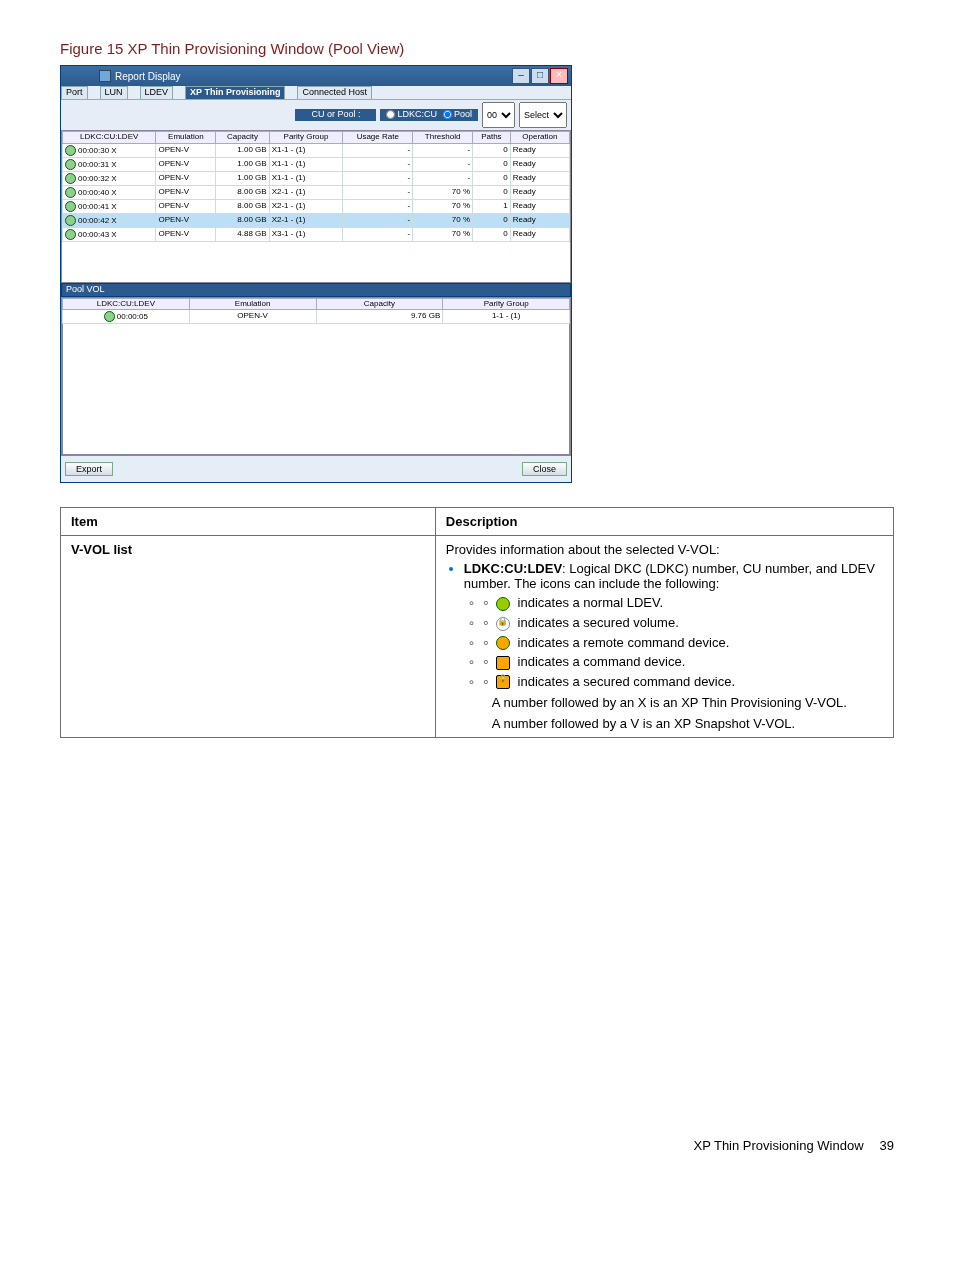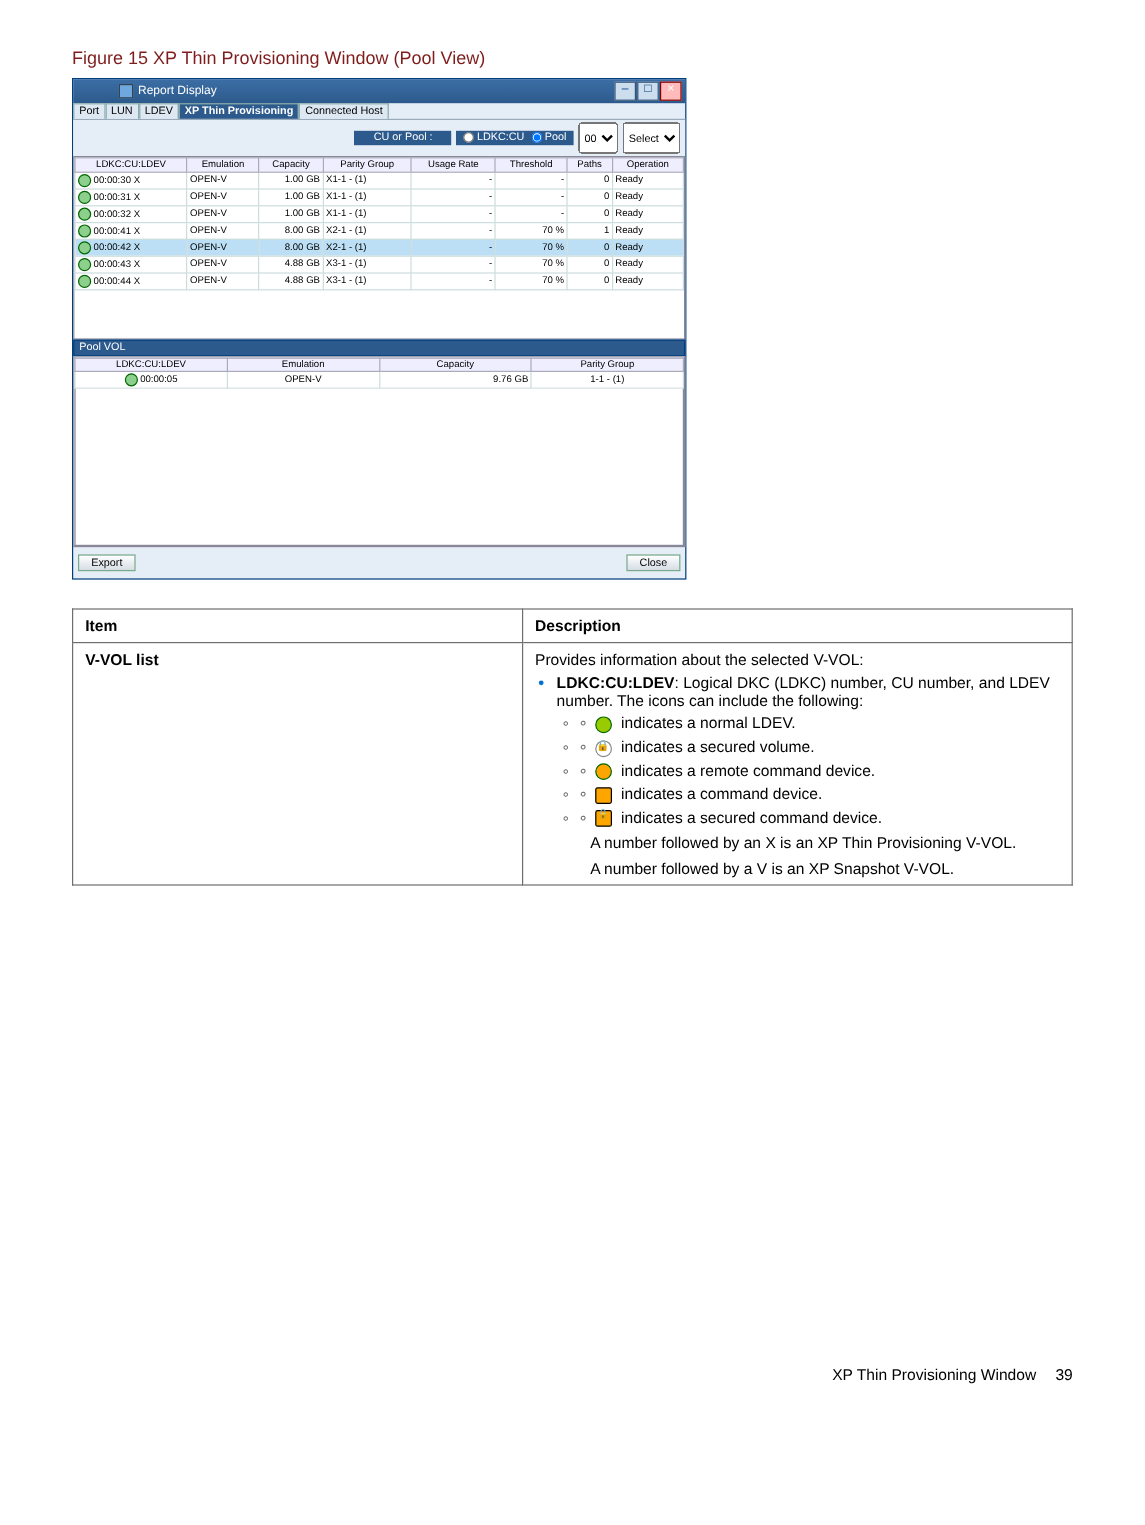--- a/index.html
+++ b/index.html
@@ -28,26 +28,26 @@
   }
   .titlebar {
     background: linear-gradient(#3b6ea5, #2d5a8c);
     color: #fff;
     display: flex;
     justify-content: space-between;
     align-items: center;
     padding: 2px 3px 2px 5px;
     font-size: 10px;
   }
-  .titlebar-left { display:flex; align-items:flex-start; gap:4px;padding-left:33px; }
+  .titlebar-left { display:flex; align-items:center; gap:4px;padding-left:33px; }
   .title-icon { width:10px; height:10px; background:#6fa8dc; border:1px solid #345; }
   .win-controls { display:flex; gap:1px; }
   .win-btn { width:16px; height:14px; background:#fbb; border:1px solid #800; font-size:10px; text-align:center; line-height:12px; cursor:pointer;}
   .win-btn.minmax { background:#cde; border-color:#357; color:#003e7e;}
-  .tabs-row { display:flex; }
+  .tabs-row { display:flex;gap:12px; }
   .tab {
     background:#dde8f3;
     border:1px solid #8aa;
     border-bottom:none;
     padding:1px 4px;
     font-size:9px;
     cursor:pointer;
   }
   .tab.active {
     background:#2d5a8c;
@@ -205,51 +205,51 @@
             <td><span class="ldev-icon g"></span>00:00:32 X</td>
             <td>OPEN-V</td>
             <td class="r">1.00 GB</td>
             <td>X1-1 - (1)</td>
             <td class="r">-</td>
             <td class="r">-</td>
             <td class="r">0</td>
             <td>Ready</td>
           </tr>
           <tr>
-            <td><span class="ldev-icon g"></span>00:00:41 X</td>
+            <td><span class="ldev-icon g"></span>00:00:40 X</td>
             <td>OPEN-V</td>
             <td class="r">8.00 GB</td>
             <td>X2-1 - (1)</td>
             <td class="r">-</td>
             <td class="r">70 %</td>
+            <td class="r">0</td>
+            <td>Ready</td>
+          </tr>
+          <tr>
+            <td><span class="ldev-icon g"></span>00:00:41 X</td>
+            <td>OPEN-V</td>
+            <td class="r">8.00 GB</td>
+            <td>X2-1 - (1)</td>
+            <td class="r">-</td>
+            <td class="r">70 %</td>
             <td class="r">1</td>
             <td>Ready</td>
           </tr>
           <tr class="hl">
             <td><span class="ldev-icon g"></span>00:00:42 X</td>
             <td>OPEN-V</td>
             <td class="r">8.00 GB</td>
             <td>X2-1 - (1)</td>
             <td class="r">-</td>
             <td class="r">70 %</td>
             <td class="r">0</td>
             <td>Ready</td>
           </tr>
           <tr>
             <td><span class="ldev-icon g"></span>00:00:43 X</td>
-            <td>OPEN-V</td>
-            <td class="r">4.88 GB</td>
-            <td>X3-1 - (1)</td>
-            <td class="r">-</td>
-            <td class="r">70 %</td>
-            <td class="r">0</td>
-            <td>Ready</td>
-          </tr>
-          <tr>
-            <td><span class="ldev-icon g"></span>00:00:44 X</td>
             <td>OPEN-V</td>
             <td class="r">4.88 GB</td>
             <td>X3-1 - (1)</td>
             <td class="r">-</td>
             <td class="r">70 %</td>
             <td class="r">0</td>
             <td>Ready</td>
           </tr>
         </tbody>
     </table>

